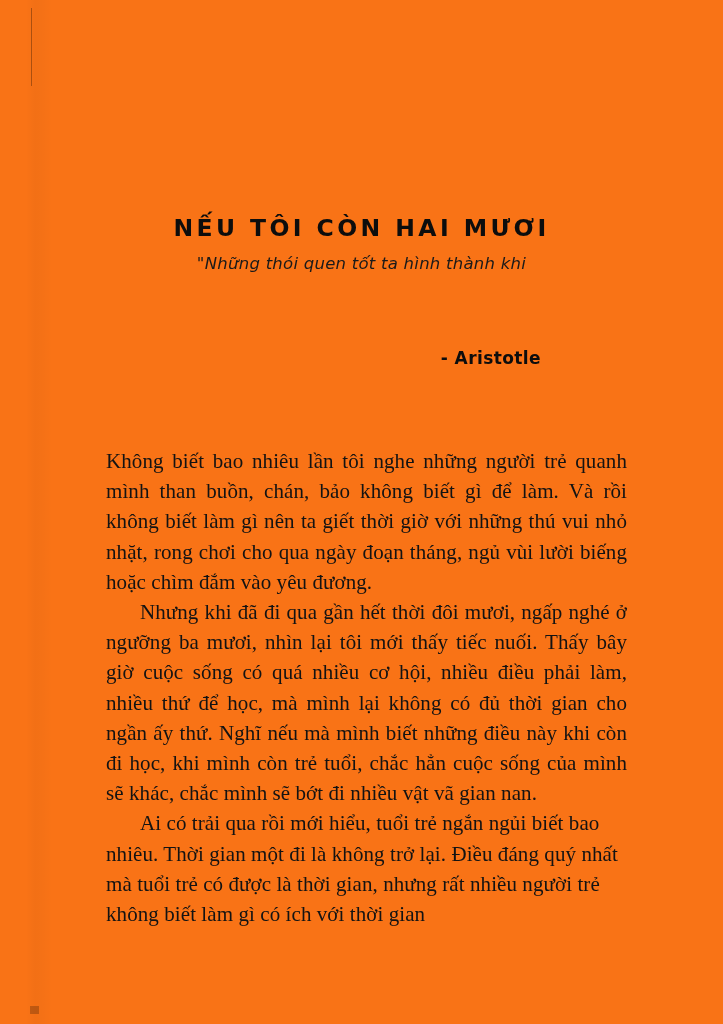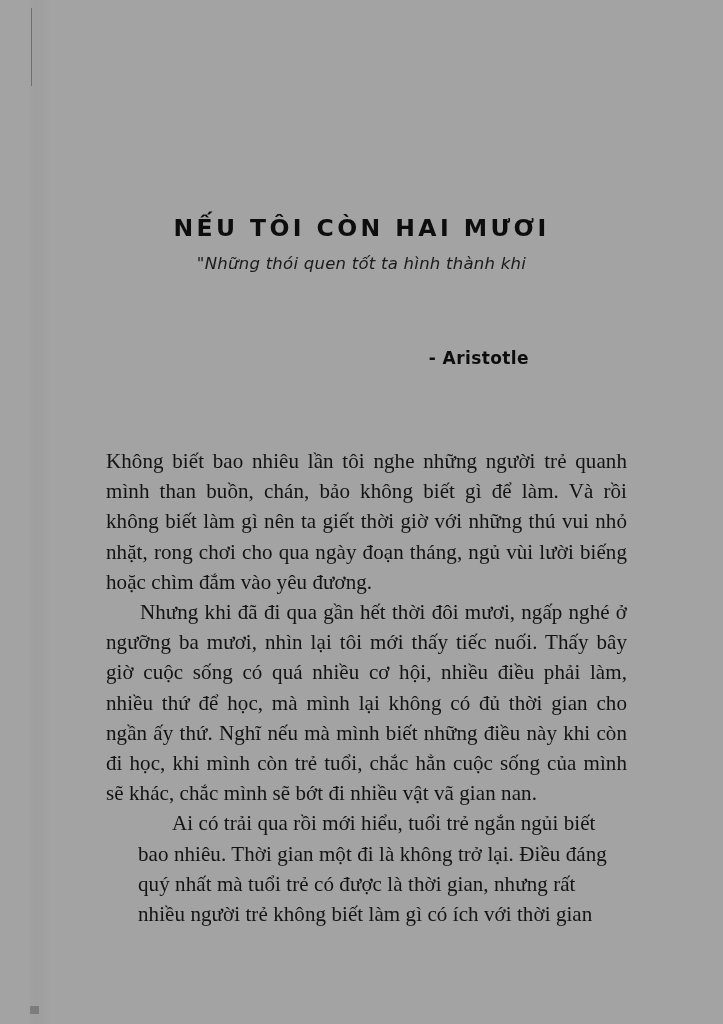--- a/index.html
+++ b/index.html
@@ -7,21 +7,21 @@
     padding: 0;
     background: #ffffff;
   }
   body {
     font-family: "Liberation Serif", serif;
   }
   .page {
     position: relative;
     width: 723px;
     height: 1024px;
-    background: #a3a3a3;
+    background: #f97316;
     overflow: hidden;
   }
 
   
   .scan-gutter {
     position: absolute;
     left: 26px;
     top: 0;
     width: 26px;
     height: 1024px;
@@ -87,21 +87,21 @@
     font-style: italic;
     font-size: 16.5px;
     font-weight: 500;
     letter-spacing: 0.25px;
     color: #1a1a1a;
     line-height: 31px;
     white-space: nowrap;
   }
   .epigraph-attrib {
     position: absolute;
-    left: 0;
+    left: 12px;
     top: 348px;
     width: 627px;
     padding-right: 98px;
     box-sizing: border-box;
     text-align: right;
     font-family: "DejaVu Sans", sans-serif;
     font-size: 17px;
     font-weight: bold;
     letter-spacing: 0.4px;
     color: #0d0d0d;
@@ -122,21 +122,20 @@
     font-size: 21px;
     line-height: 30.2px;
     color: #131313;
     letter-spacing: 0.08px;
   }
   .para + .para {
     text-indent: 34px;
   }
   .para:last-child {
     text-align: left;
-    margin-left: 32px;
   }
 </style>
 </head>
 <body>
 
 <div class="page">
 
   <div class="scan-gutter"></div>
   <div class="scan-gutter-line"></div>
   <div class="scan-speck"></div>

